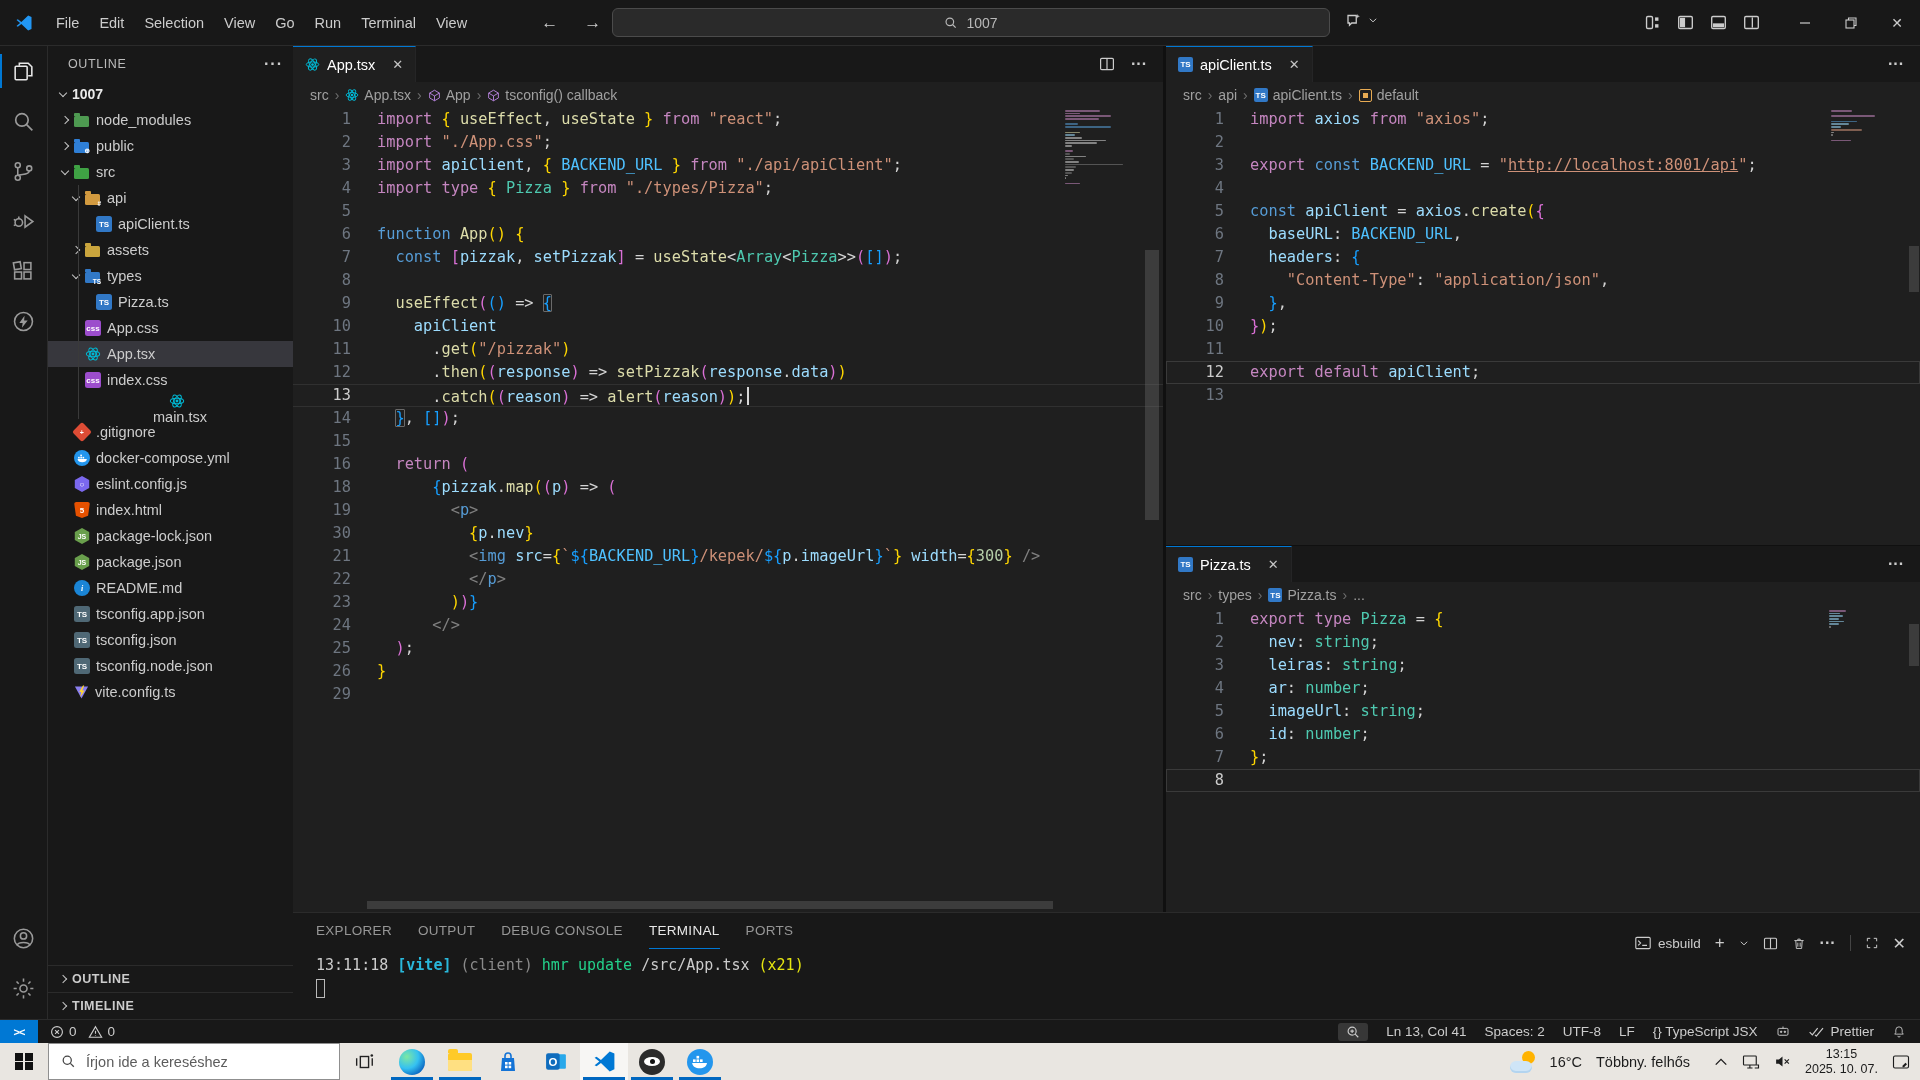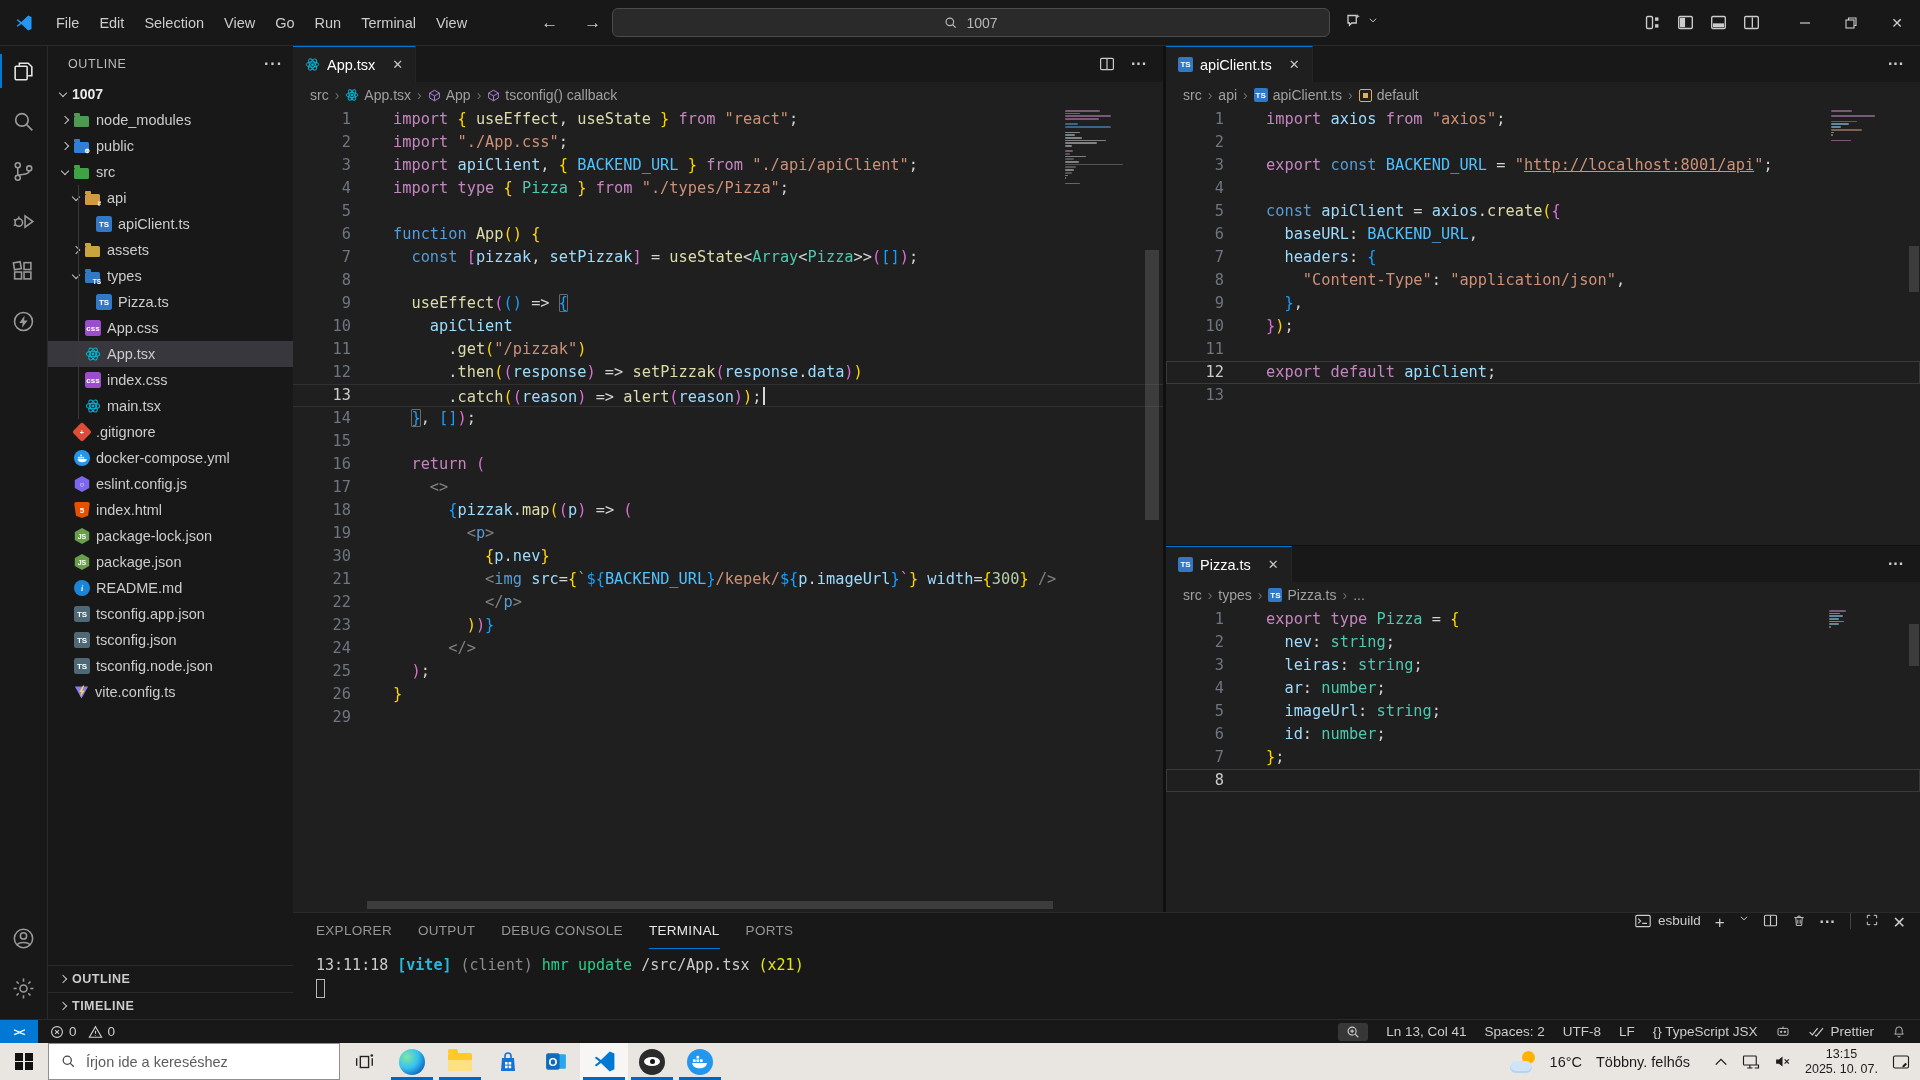--- a/index.html
+++ b/index.html
@@ -71,42 +71,42 @@
   .bc-sep{color:#6e6e6e;font-size:14px;margin:0 2px}
   .ts-badge{width:15px;height:15px;background:#3178c6;border-radius:2px;color:#fff;font-size:8px;
     font-weight:bold;display:flex;align-items:center;justify-content:center}
   .symd{width:13px;height:13px;border:1.4px solid #e8ab53;border-radius:2px;display:flex;align-items:center;justify-content:center}
   .symd i{width:5px;height:5px;background:#e8ab53;display:block}
 
   .code{position:absolute;top:62px;left:0;right:0;bottom:0;font-family:"DejaVu Sans Mono",monospace;
     font-size:15.3px;line-height:23px;color:#d4d4d4}
   .code-line{display:flex;height:23px;white-space:pre}
   .gutter{width:58px;flex:none;text-align:right;color:#6e7681}
-  .ltext{margin-left:42px}
+  .ltext{margin-left:26px}
   .code-line.cur-f{box-shadow:inset 0 1px 0 #303030,inset 0 -1px 0 #303030}
   .code-line.cur-u{box-shadow:inset 0 0 0 1px #3a3a3a}
   .code-line.cur-f .gutter,.code-line.cur-u .gutter{color:#cccccc}
   .tk-kw{color:#C586C0}.tk-st{color:#569CD6}.tk-v{color:#9CDCFE}.tk-cn{color:#4FC1FF}
   .tk-fn{color:#DCDCAA}.tk-s{color:#CE9178}.tk-ty{color:#4EC9B0}.tk-n{color:#B5CEA8}
   .tk-p{color:#D4D4D4}.tk-b1{color:#FFD700}.tk-b2{color:#DA70D6}.tk-b3{color:#179FFF}
   .tk-ab{color:#808080}.tk-tag{color:#569CD6}.tk-attr{color:#9CDCFE}
   .tk-lnk{color:#CE9178;text-decoration:underline}
   .tk-bx{outline:1px solid #6a6a6a;outline-offset:-1px;border-radius:1px}
   .cursor{display:inline-block;width:2px;height:18px;background:#d7d7d7;margin-left:1px;transform:translateY(3px)}
 
   .minimap{position:absolute;top:64px}
   .mm-line{height:1.7px;margin-bottom:1px;opacity:.55;border-radius:1px}
   .vthumb,.hthumb{position:absolute;background:rgba(121,121,121,.32)}
 
   
   .panel{position:absolute;left:293px;right:0;top:912px;height:107px;background:#181818;border-top:1px solid #2b2b2b}
   .panel-tabs{height:36px;display:flex;gap:26px;padding-left:23px;align-items:center}
   .ptab{font-size:13.5px;color:#969696;letter-spacing:.3px;height:100%;display:flex;align-items:center;border-bottom:1.5px solid transparent}
   .ptab.active{color:#e7e7e7;border-bottom-color:#0078d4}
-  .panel-toolbar{position:absolute;right:14px;top:0;height:36px;display:flex;align-items:flex-start;gap:14px;color:#cccccc}
+  .panel-toolbar{position:absolute;right:14px;top:12px;height:36px;display:flex;align-items:center;gap:14px;color:#cccccc}
   .shell-pick{display:flex;align-items:center;gap:7px;font-size:13.5px}
   .ptool-sep{width:1px;height:16px;background:#444}
   .term-body{padding:5px 0 0 23px;font-family:"DejaVu Sans Mono",monospace;font-size:15px;line-height:23px;color:#cccccc}
   .t-cyan{color:#29b8db;font-weight:bold}.t-gray{color:#8a8a8a}.t-green{color:#23d18b}
   .t-yellow{color:#e5e510}.t-w{color:#cccccc}
   .term-cursor{width:9px;height:19px;border:1px solid #b9b9b9;margin-top:2px}
 
   
   .statusbar{position:absolute;left:0;right:0;top:1019px;height:24px;background:#181818;display:flex;
     align-items:center;color:#cccccc;font-size:13.5px;border-top:1px solid #2b2b2b}
@@ -394,21 +394,21 @@
         </span>
         <span>App.tsx</span>
       </div>
       <div class="tree-row" style="padding-left: 19px;">
         <span class="chev "></span>
         <span style="display: inline-flex;">
           <span class="fbadge" style="background:#9c4dcc">css</span>
         </span>
         <span>index.css</span>
       </div>
-      <div class="tree-row" style="padding-left: 19px;">
+      <div class="tree-row" style="padding-left: 19px; flex-direction: column;">
         <span class="chev "></span>
         <span style="display: inline-flex;">
           <span class="ricon">
             <svg width="16" height="16" viewBox="0 0 24 24">
               <g fill="none" stroke="#00b8d4" stroke-width="1.6">
                 <ellipse cx="12" cy="12" rx="10" ry="4.2"></ellipse>
                 <ellipse cx="12" cy="12" rx="10" ry="4.2" transform="rotate(60 12 12)"></ellipse>
                 <ellipse cx="12" cy="12" rx="10" ry="4.2" transform="rotate(120 12 12)"></ellipse>
               </g>
               <circle cx="12" cy="12" r="2.2" fill="#00b8d4"></circle>
@@ -598,21 +598,20 @@
       <div class="code-line"><span class="gutter">7</span><span class="ltext"><span class="tk-st">  const </span><span class="tk-b2">[</span><span class="tk-v">pizzak</span><span class="tk-p">, </span><span class="tk-v">setPizzak</span><span class="tk-b2">]</span><span class="tk-p"> = </span><span class="tk-fn">useState</span><span class="tk-p">&lt;</span><span class="tk-ty">Array</span><span class="tk-p">&lt;</span><span class="tk-ty">Pizza</span><span class="tk-p">&gt;&gt;</span><span class="tk-b2">(</span><span class="tk-b3">[]</span><span class="tk-b2">)</span><span class="tk-p">;</span></span></div>
       <div class="code-line"><span class="gutter">8</span><span class="ltext"></span></div>
       <div class="code-line"><span class="gutter">9</span><span class="ltext"><span class="tk-fn">  useEffect</span><span class="tk-b2">(</span><span class="tk-b3">()</span><span class="tk-p"> =&gt; </span><span class="tk-b3 tk-bx">{</span></span></div>
       <div class="code-line"><span class="gutter">10</span><span class="ltext"><span class="tk-v">    apiClient</span></span></div>
       <div class="code-line"><span class="gutter">11</span><span class="ltext"><span class="tk-p">      .</span><span class="tk-fn">get</span><span class="tk-b1">(</span><span class="tk-s">"/pizzak"</span><span class="tk-b1">)</span></span></div>
       <div class="code-line"><span class="gutter">12</span><span class="ltext"><span class="tk-p">      .</span><span class="tk-fn">then</span><span class="tk-b1">(</span><span class="tk-b2">(</span><span class="tk-v">response</span><span class="tk-b2">)</span><span class="tk-p"> =&gt; </span><span class="tk-fn">setPizzak</span><span class="tk-b2">(</span><span class="tk-v">response</span><span class="tk-p">.</span><span class="tk-v">data</span><span class="tk-b2">)</span><span class="tk-b1">)</span></span></div>
       <div class="code-line cur-f"><span class="gutter">13</span><span class="ltext"><span class="tk-p">      .</span><span class="tk-fn">catch</span><span class="tk-b1">(</span><span class="tk-b2">(</span><span class="tk-v">reason</span><span class="tk-b2">)</span><span class="tk-p"> =&gt; </span><span class="tk-fn">alert</span><span class="tk-b2">(</span><span class="tk-v">reason</span><span class="tk-b2">)</span><span class="tk-b1">)</span><span class="tk-p">;</span><span class="cursor"></span></span></div>
       <div class="code-line"><span class="gutter">14</span><span class="ltext"><span class="tk-p">  </span><span class="tk-b3 tk-bx">}</span><span class="tk-p">, </span><span class="tk-b3">[]</span><span class="tk-b2">)</span><span class="tk-p">;</span></span></div>
       <div class="code-line"><span class="gutter">15</span><span class="ltext"></span></div>
       <div class="code-line"><span class="gutter">16</span><span class="ltext"><span class="tk-kw">  return </span><span class="tk-b2">(</span></span></div>
-      <div class="code-line"><span class="gutter">17</span><span class="ltext"><span class="tk-ab">    &lt;&gt;</span></span></div>
       <div class="code-line"><span class="gutter">18</span><span class="ltext"><span class="tk-b3">      {</span><span class="tk-v">pizzak</span><span class="tk-p">.</span><span class="tk-fn">map</span><span class="tk-b1">(</span><span class="tk-b2">(</span><span class="tk-v">p</span><span class="tk-b2">)</span><span class="tk-p"> =&gt; </span><span class="tk-b2">(</span></span></div>
       <div class="code-line"><span class="gutter">19</span><span class="ltext"><span class="tk-ab">        &lt;</span><span class="tk-tag">p</span><span class="tk-ab">&gt;</span></span></div>
       <div class="code-line"><span class="gutter">30</span><span class="ltext"><span class="tk-b1">          {</span><span class="tk-v">p</span><span class="tk-p">.</span><span class="tk-v">nev</span><span class="tk-b1">}</span></span></div>
       <div class="code-line"><span class="gutter">21</span><span class="ltext"><span class="tk-ab">          &lt;</span><span class="tk-tag">img</span><span class="tk-p"> </span><span class="tk-attr">src</span><span class="tk-p">=</span><span class="tk-b1">{</span><span class="tk-s">`</span><span class="tk-b3">${</span><span class="tk-cn">BACKEND_URL</span><span class="tk-b3">}</span><span class="tk-s">/kepek/</span><span class="tk-b3">${</span><span class="tk-v">p</span><span class="tk-p">.</span><span class="tk-v">imageUrl</span><span class="tk-b3">}</span><span class="tk-s">`</span><span class="tk-b1">}</span><span class="tk-p"> </span><span class="tk-attr">width</span><span class="tk-p">=</span><span class="tk-b1">{</span><span class="tk-n">300</span><span class="tk-b1">}</span><span class="tk-ab"> /&gt;</span></span></div>
       <div class="code-line"><span class="gutter">22</span><span class="ltext"><span class="tk-ab">          &lt;/</span><span class="tk-tag">p</span><span class="tk-ab">&gt;</span></span></div>
       <div class="code-line"><span class="gutter">23</span><span class="ltext"><span class="tk-b1">        )</span><span class="tk-b2">)</span><span class="tk-b3">}</span></span></div>
       <div class="code-line"><span class="gutter">24</span><span class="ltext"><span class="tk-ab">      &lt;/&gt;</span></span></div>
       <div class="code-line"><span class="gutter">25</span><span class="ltext"><span class="tk-b2">  )</span><span class="tk-p">;</span></span></div>
       <div class="code-line"><span class="gutter">26</span><span class="ltext"><span class="tk-b1">}</span></span></div>
       <div class="code-line"><span class="gutter">29</span><span class="ltext"></span></div>

